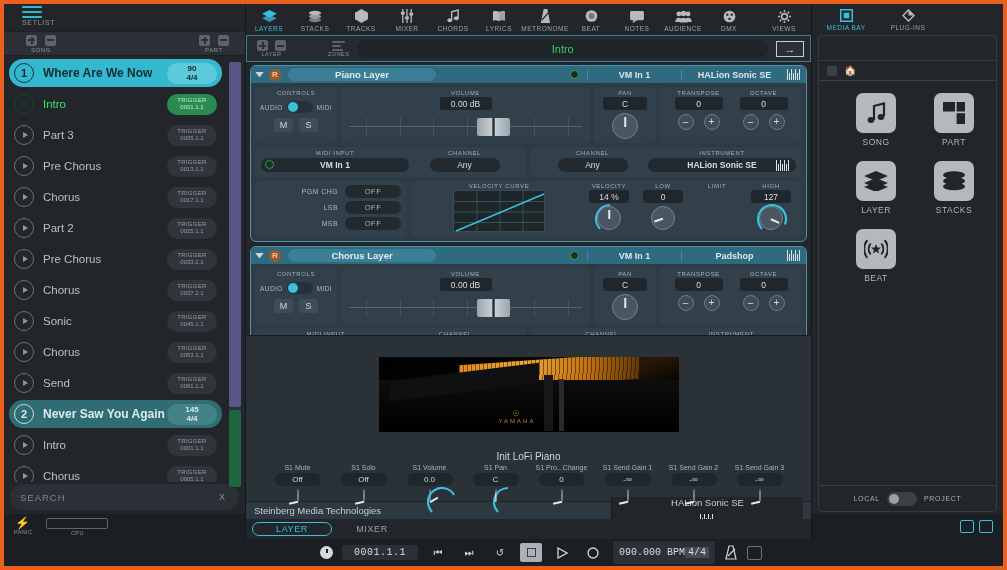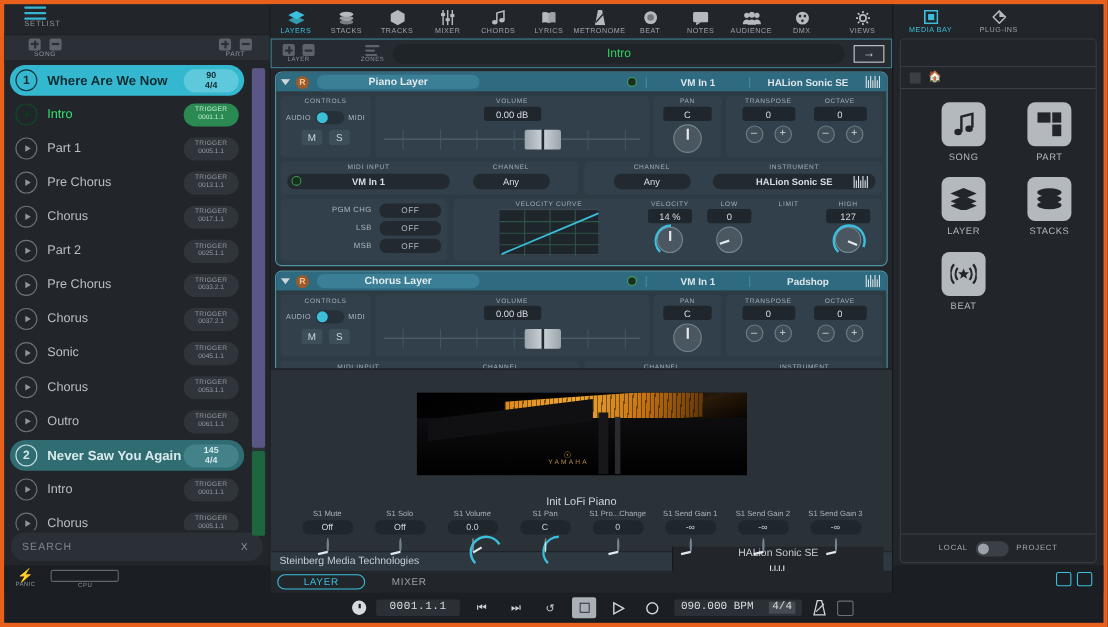--- a/index.html
+++ b/index.html
@@ -247,22 +247,22 @@
   
   .transport { height:27px; background:#1b1f23; display:flex; align-items:center; padding-left:241px;}
   .tp-inner { display:flex; align-items:center; gap:9px; margin-left:75px;}
   .clock-ico { width:13px;height:13px;border-radius:50%;background:#d6dbdf;position:relative;}
   .clock-ico:after{content:"";position:absolute;left:6px;top:3px;width:1.5px;height:4px;background:#1b1f23;}
   .time-box { width:76px;height:15px;background:#2b3036;border-radius:2px;display:flex;
               align-items:center;justify-content:center;font-family:"Liberation Mono",monospace;
               font-size:10px;color:#d9dee2;letter-spacing:.5px;}
   .tbtn { width:22px;height:19px;display:flex;align-items:center;justify-content:center;color:#cfd5da;}
   .tbtn.boxed { background:#a9b0b6; border-radius:2px;}
-  .bpm-box { height:15px;background:#2b3036;border-radius:2px;display:flex;align-items:center;
-             padding:0 6px;font-family:"Liberation Mono",monospace;font-size:10px;color:#d9dee2;gap:14px;}
+  .bpm-box { height:23px;background:#2b3036;border-radius:2px;display:flex;align-items:center;
+             padding:0 6px;font-family:"Liberation Mono",monospace;font-size:10px;color:#d9dee2;gap:0;}
   .sig { background:#454b51; padding:0 3px; border-radius:1px;}
   .metro { width:14px;height:15px;color:#cfd5da;}
   .sqbtn { width:15px;height:14px;border:1.3px solid #6a7177;border-radius:2px;}
 </style>
 </head>
 <body>
 
 <div class="app">
   <div class="body-row">
 
@@ -309,21 +309,21 @@
             <span class="sl-name">Intro</span>
             <span class="sl-badge">
               <span class="t1">TRIGGER</span>
               <span>0001.1.1</span>
             </span>
           </div>
           <div class="sl-row part">
             <span class="sl-play">
               <i></i>
             </span>
-            <span class="sl-name">Part 1</span>
+            <span class="sl-name">Part 3</span>
             <span class="sl-badge">
               <span class="t1">TRIGGER</span>
               <span>0005.1.1</span>
             </span>
           </div>
           <div class="sl-row part">
             <span class="sl-play">
               <i></i>
             </span>
             <span class="sl-name">Pre Chorus</span>
@@ -389,21 +389,21 @@
             <span class="sl-name">Chorus</span>
             <span class="sl-badge">
               <span class="t1">TRIGGER</span>
               <span>0053.1.1</span>
             </span>
           </div>
           <div class="sl-row part">
             <span class="sl-play">
               <i></i>
             </span>
-            <span class="sl-name">Outro</span>
+            <span class="sl-name">Send</span>
             <span class="sl-badge">
               <span class="t1">TRIGGER</span>
               <span>0061.1.1</span>
             </span>
           </div>
           <div class="sl-row song dim">
             <span class="sl-num">2</span>
             <span class="sl-name">Never Saw You Again</span>
             <span class="sl-badge">
               <span>145</span>

